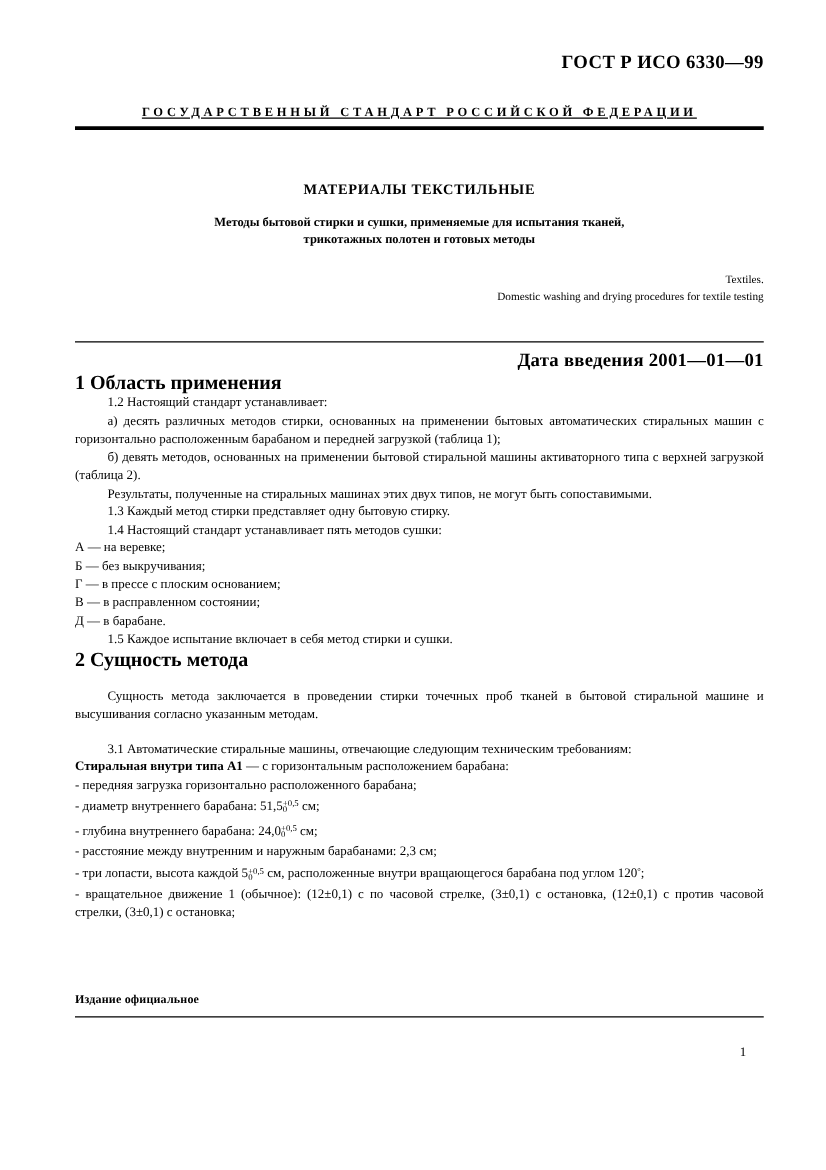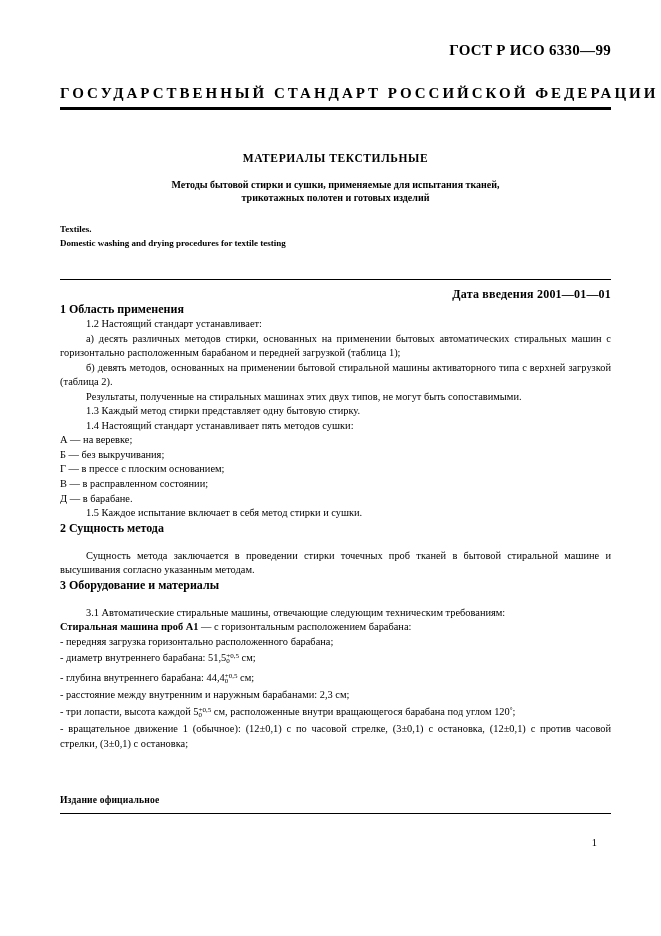--- a/index.html
+++ b/index.html
@@ -35,24 +35,25 @@
   .doc-number {
     text-align: right;
     font-weight: bold;
     font-size: 15px;
     letter-spacing: 0.3px;
     margin-top: 42px;
   }
   .standard-line {
     text-align: center;
     font-weight: bold;
-    font-size: 15px;
+    font-size: 10px;
     letter-spacing: 3.0px;
     margin-top: 26px;
     white-space: nowrap;
+    text-decoration: underline;
   }
   .rule-thick {
     border: 0;
     border-top: 3px solid #000;
     margin: 5px 0 0 0;
     width: 551px;
   }
   .rule-thin {
     border: 0;
     border-top: 1.6px solid #000;
@@ -69,42 +70,41 @@
     margin-top: 42px;
   }
   .title-sub {
     text-align: center;
     font-weight: bold;
     font-size: 10px;
     line-height: 13px;
     margin-top: 14px;
   }
   .title-en {
-    text-align: left;
+    text-align: right;
     font-size: 9px;
     line-height: 13.5px;
     margin-top: 19px;
-    font-weight: bold;
   }
 
   
   .date-wrap {
     margin-top: 29px;
   }
   .date-line {
     text-align: right;
     font-weight: bold;
-    font-size: 12px;
+    font-size: 15px;
     margin-top: 7px;
     letter-spacing: 0.2px;
   }
 
   
   h2.section {
-    font-size: 12px;
+    font-size: 16px;
     font-weight: bold;
     margin: 0;
     padding: 0;
   }
   .sec-1 { margin-top: 32px; }
   .sec-2 { margin-top: 26px; }
   .sec-3 { margin-top: 26px; }
 
   p.body {
     font-size: 10.4px;
@@ -169,21 +169,21 @@
   <div class="content">
 
     <div class="doc-number">ГОСТ Р ИСО 6330—99</div>
 
     <div class="standard-line">ГОСУДАРСТВЕННЫЙ СТАНДАРТ РОССИЙСКОЙ ФЕДЕРАЦИИ</div>
     <hr class="rule-thick">
 
     <div class="title-main">МАТЕРИАЛЫ ТЕКСТИЛЬНЫЕ</div>
     <div class="title-sub">
       <span>Методы бытовой стирки и сушки, применяемые для испытания тканей,</span><br>
-      <span>трикотажных полотен и готовых изделий</span>
+      <span>трикотажных полотен и готовых методы</span>
     </div>
     <div class="title-en">
       <span>Textiles.</span><br>
       <span>Domestic washing and drying procedures for textile testing</span>
     </div>
 
     <div class="date-wrap">
       <hr class="rule-thin">
       <div class="date-line">Дата введения 2001—01—01</div>
     </div>
@@ -198,26 +198,25 @@
     <p class="body letter">А — на веревке;</p>
     <p class="body letter">Б — без выкручивания;</p>
     <p class="body letter">Г — в прессе с плоским основанием;</p>
     <p class="body letter">В — в расправленном состоянии;</p>
     <p class="body letter">Д — в барабане.</p>
     <p class="body blk">1.5  Каждое испытание включает в себя метод стирки и сушки.</p>
 
     <h2 class="section sec-2">2  Сущность метода</h2>
     <p class="body first">Сущность метода заключается в проведении стирки точечных проб тканей в бытовой стиральной машине и высушивания согласно указанным методам.</p>
 
-    <h2 class="section sec-3">3  Оборудование и материалы</h2>
     <p class="body first">3.1  Автоматические стиральные машины, отвечающие следующим техническим требованиям:</p>
-    <p class="body noindent"><b>Стиральная машина проб А1</b><span> — с горизонтальным расположением барабана:</span></p>
+    <p class="body noindent"><b>Стиральная внутри типа А1</b><span> — с горизонтальным расположением барабана:</span></p>
     <p class="body noindent">- передняя загрузка горизонтально расположенного барабана;</p>
     <p class="body noindent"><span>- диаметр внутреннего барабана: 51,5</span><sub class="num">0</sub><sup class="num">+0,5</sup><span> см;</span></p>
-    <p class="body noindent"><span>- глубина внутреннего барабана: 44,4</span><sub class="num">0</sub><sup class="num">+0,5</sup><span> см;</span></p>
+    <p class="body noindent"><span>- глубина внутреннего барабана: 24,0</span><sub class="num">0</sub><sup class="num">+0,5</sup><span> см;</span></p>
     <p class="body noindent">- расстояние между внутренним и наружным барабанами: 2,3 см;</p>
     <p class="body noindent"><span>- три лопасти, высота каждой 5</span><sub class="num">0</sub><sup class="num">+0,5</sup><span> см, расположенные внутри вращающегося барабана под углом 120</span><sup class="deg">°</sup><span>;</span></p>
     <p class="body noindent">- вращательное движение 1 (обычное): (12±0,1) с по часовой стрелке, (3±0,1) с остановка, (12±0,1) с против часовой стрелки, (3±0,1) с остановка;</p>
 
     <hr class="footer-rule">
     <div class="footer-label">Издание официальное</div>
     <div class="page-number">1</div>
 
   </div>
 </div>

